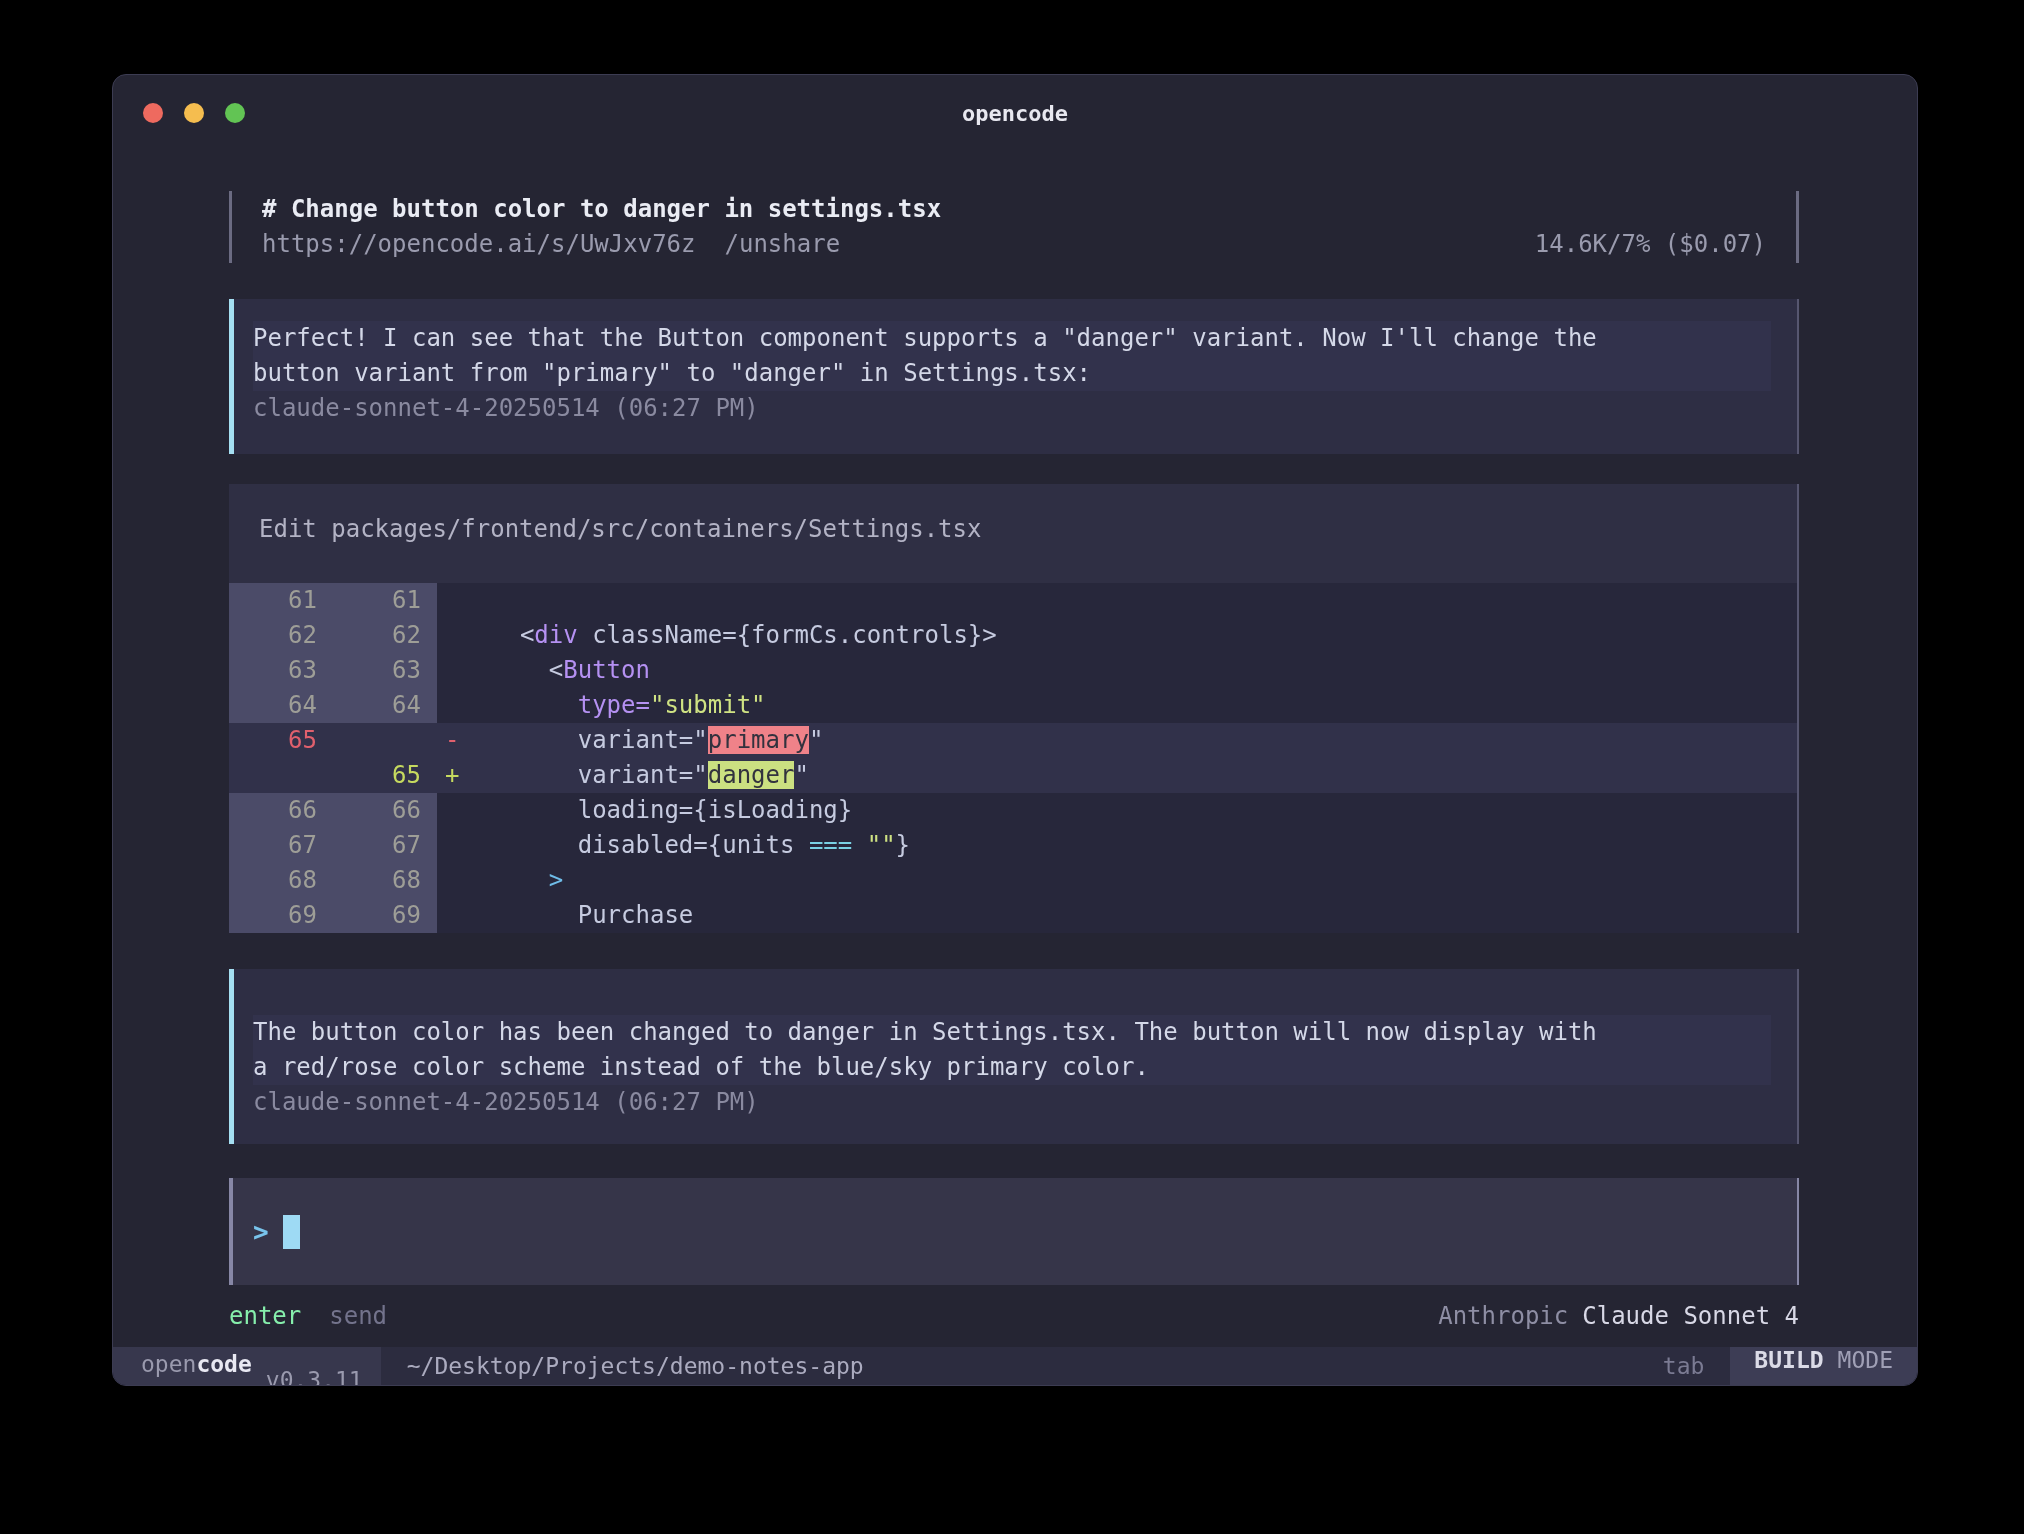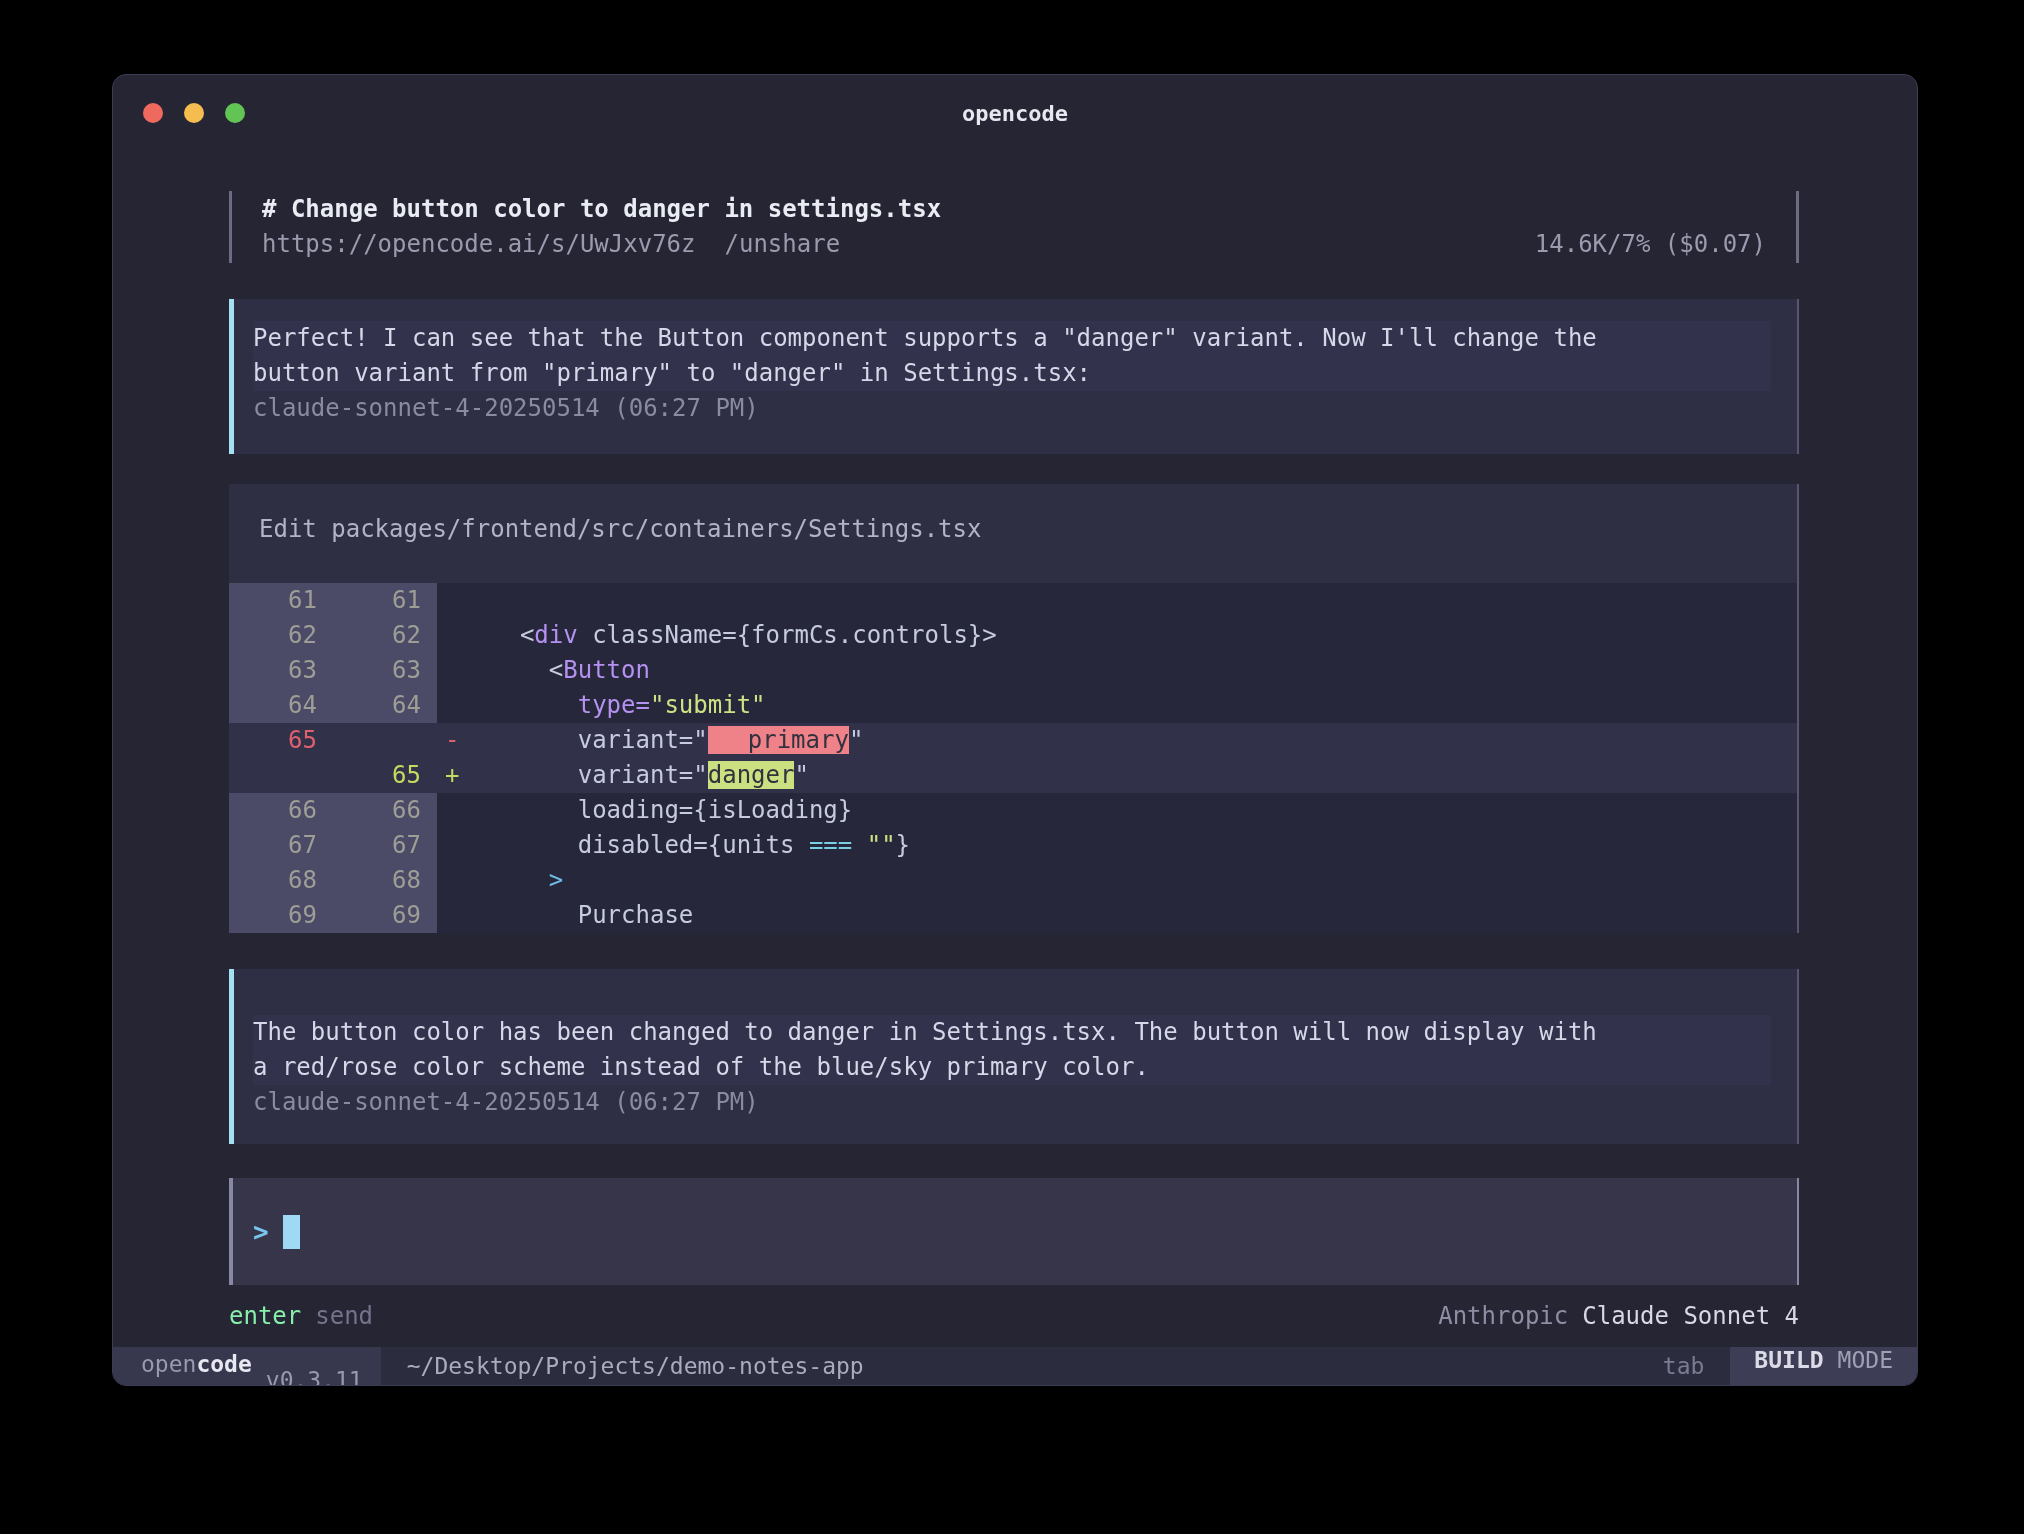--- a/index.html
+++ b/index.html
@@ -48,32 +48,32 @@
   .diff-row.add { background:#31314a; }
   .diff-row.del .ln { color:#e0606d; }
   .diff-row.del .marker { color:#e0606d; }
   .diff-row.add .ln { color:#c6da5f; }
   .diff-row.add .marker { color:#c6da5f; }
   .tok-pun { color:#c6cbe0; }
   .tok-tag { color:#b591f2; }
   .tok-str { color:#cfe283; }
   .tok-op  { color:#7ad1e4; }
   .tok-angle { color:#6fbce8; }
-  .tok-del { background:#ef8289; color:#32323e;padding-left:40px; }
+  .tok-del { background:#ef8289; color:#32323e; }
   .tok-add { background:#cbe081; color:#32323e; }
   
   .input-box { margin-top:34px; height:107px; background:#363549;
     border-left:4px solid #8787a6; border-right:2px solid #8787a6;
     display:flex; align-items:center; padding-left:20px; }
   .prompt-symbol { font-size:26px; font-weight:bold; color:#79c4ec; }
   .cursor { display:inline-block; width:17px; height:34px; background:#9edaf4; margin-left:14px; vertical-align:middle; }
   
   .helper { margin-top:14px; display:flex; justify-content:space-between; font-size:24px; line-height:35px; }
   .hint-key { color:#86efac; }
-  .hint-action { color:#73738c; margin-left:14px; }
+  .hint-action { color:#73738c; margin-left:28px; }
   .model-provider { color:#8e8ea4; }
   .model-name { color:#d8d8e6; margin-left:14px; }
   
   .statusbar { position:absolute; left:0; right:0; bottom:0; height:38px; background:#2c2c3f;
     border-radius:0 0 13px 13px; display:flex; align-items:stretch; font-size:23px; overflow:hidden; }
   .sb-app { background:#37374d; display:flex; align-items:center; padding:0 18px 4px 28px; border-radius:0 0 0 13px; }
   .sb-open { color:#9a9aae; }
   .sb-code { color:#e8e8f2; font-weight:bold; }
   .sb-version { color:#9a9aae; margin-left:14px;margin-top:32px; }
   .sb-path { display:flex; align-items:center; padding-left:26px; color:#ababbf; }

